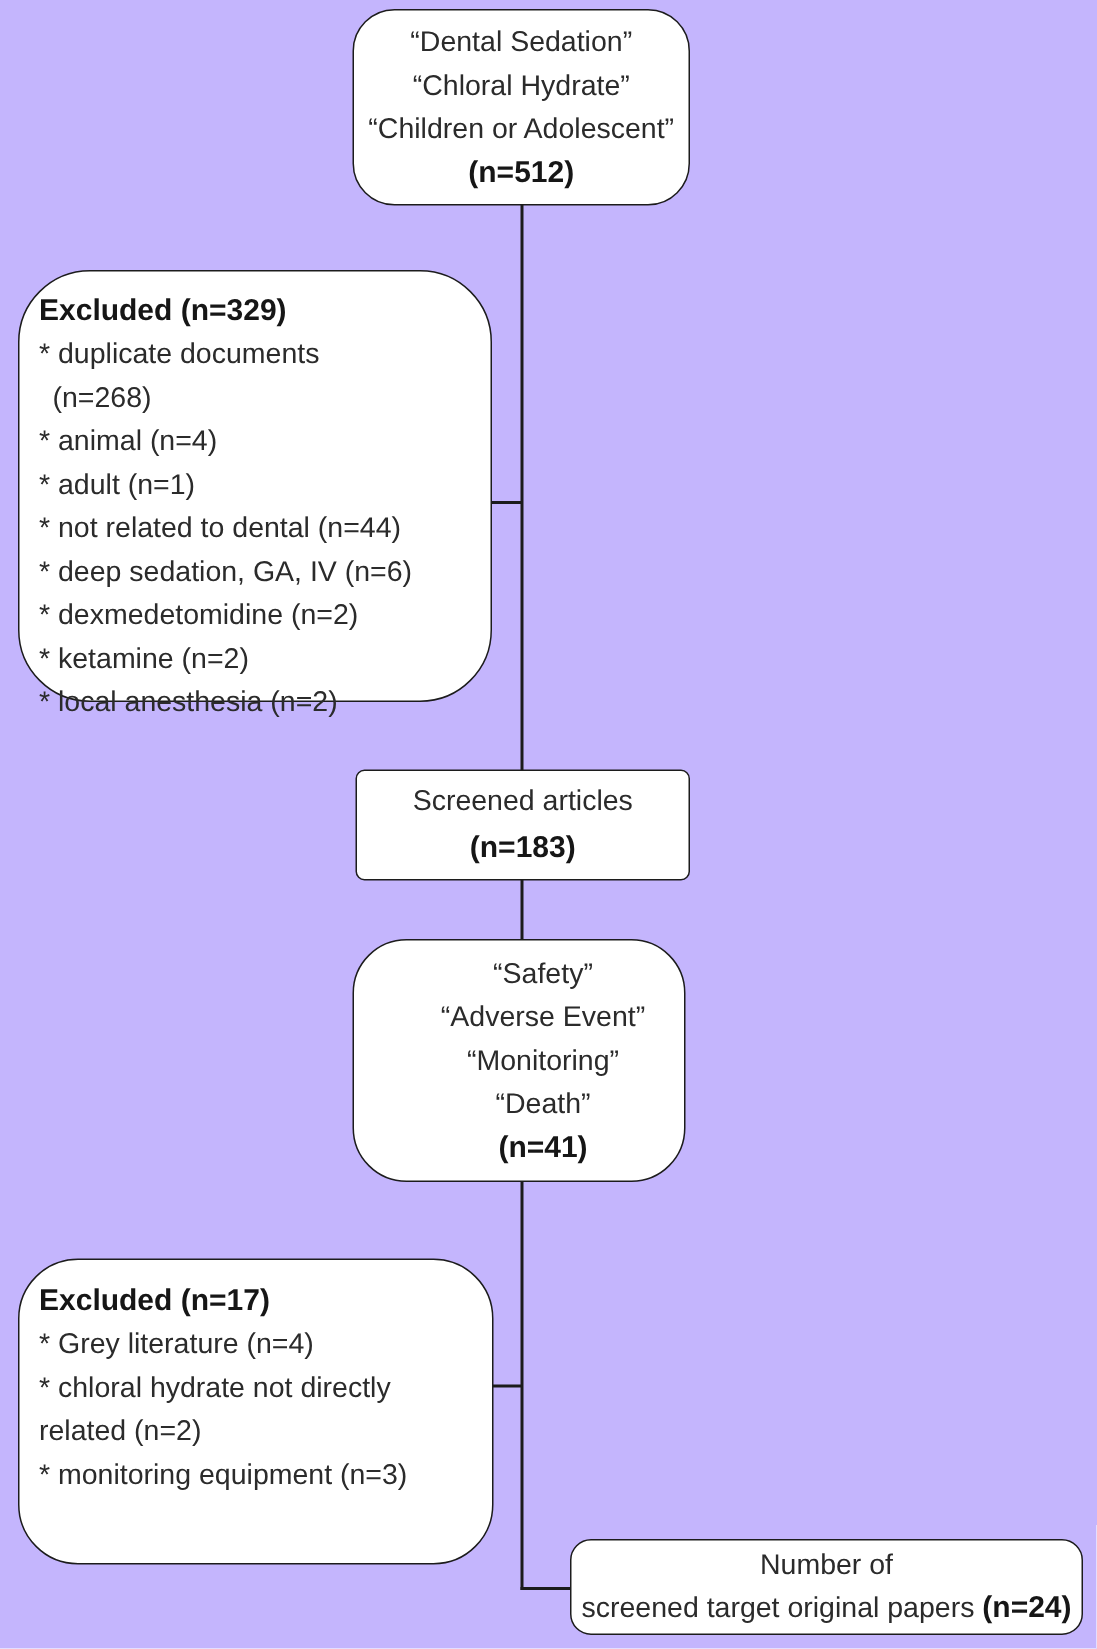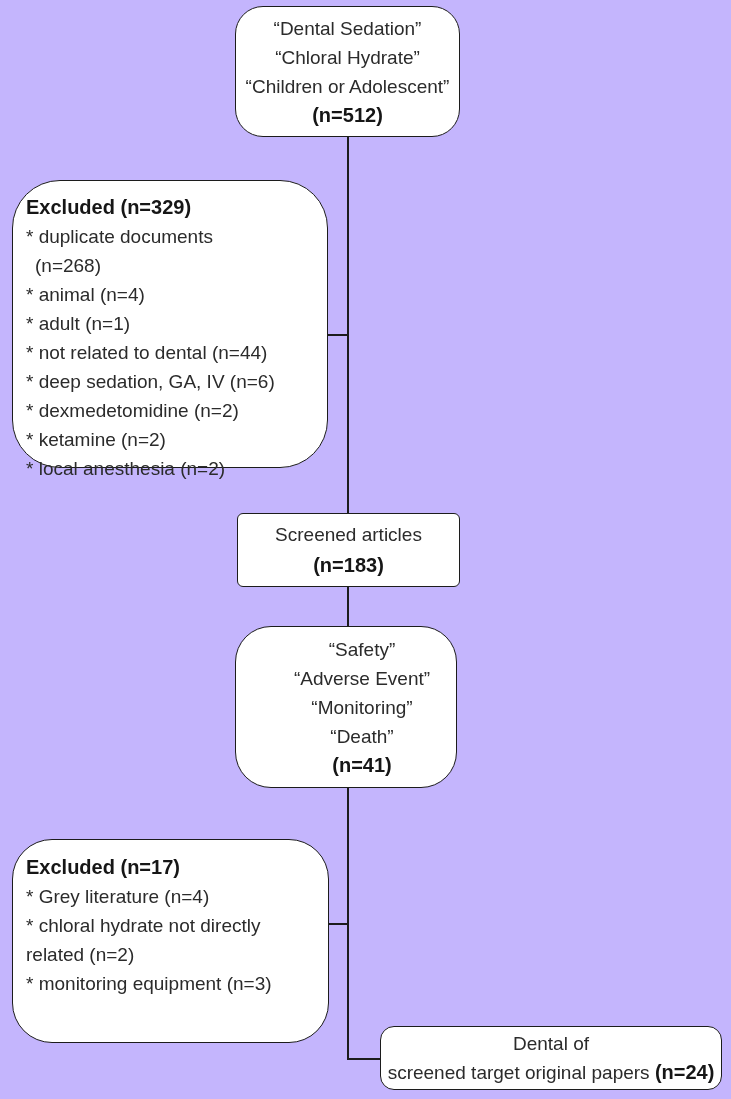--- a/index.html
+++ b/index.html
@@ -101,17 +101,17 @@
 
   <div class="box box-excluded2">
     <div class="bline hdr">Excluded (n=17)</div>
     <div class="bline">* Grey literature (n=4)</div>
     <div class="bline">* chloral hydrate not directly</div>
     <div class="bline">related (n=2)</div>
     <div class="bline">* monitoring equipment (n=3)</div>
   </div>
 
   <div class="box box-final centered">
-    <div class="bline">Dental of</div>
+    <div class="bline">Number of</div>
     <div class="bline"><span>screened target original papers</span> <span class="count">(n=24)</span></div>
   </div>
 
 </div>
 
 </body></html>

